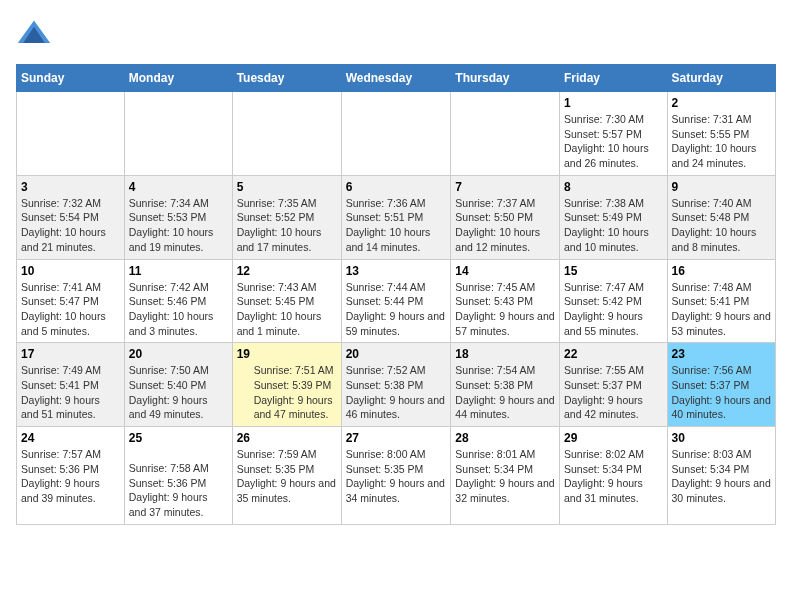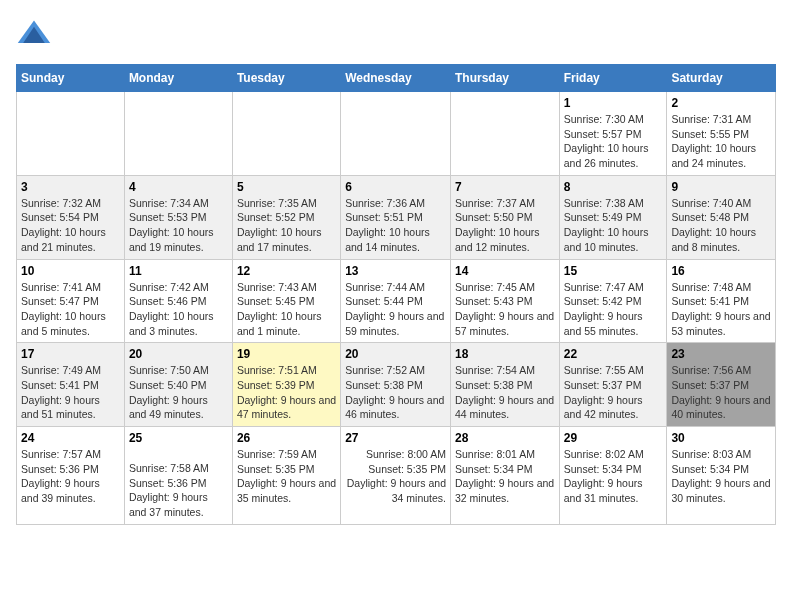--- a/index.html
+++ b/index.html
@@ -239,21 +239,21 @@
 Daylight: 9 hours and 51 minutes.</div>
         </td>
         <td style="background: rgb(240, 240, 240);">
           <span class="day-num">20</span>
           <div class="day-info" style="white-space: pre-line;">Sunrise: 7:50 AM
 Sunset: 5:40 PM
 Daylight: 9 hours and 49 minutes.</div>
         </td>
         <td style="background: #fef9c3;">
           <span class="day-num">19</span>
-          <div class="day-info" style="white-space: pre-line;">Sunrise: 7:51 AM
+          <div class="day-info" style="white-space: pre-line; margin-left: 17px;">Sunrise: 7:51 AM
 Sunset: 5:39 PM
 Daylight: 9 hours and 47 minutes.</div>
         </td>
         <td style="background: rgb(240, 240, 240);">
           <span class="day-num">20</span>
           <div class="day-info" style="white-space: pre-line;">Sunrise: 7:52 AM
 Sunset: 5:38 PM
 Daylight: 9 hours and 46 minutes.</div>
         </td>
         <td style="background: rgb(240, 240, 240);">
@@ -261,21 +261,21 @@
           <div class="day-info" style="white-space: pre-line;">Sunrise: 7:54 AM
 Sunset: 5:38 PM
 Daylight: 9 hours and 44 minutes.</div>
         </td>
         <td style="background: rgb(240, 240, 240);">
           <span class="day-num">22</span>
           <div class="day-info" style="white-space: pre-line;">Sunrise: 7:55 AM
 Sunset: 5:37 PM
 Daylight: 9 hours and 42 minutes.</div>
         </td>
-        <td style="background: #a3a3a3;">
+        <td style="background: #7dd3fc;">
           <span class="day-num">23</span>
           <div class="day-info" style="white-space: pre-line;">Sunrise: 7:56 AM
 Sunset: 5:37 PM
 Daylight: 9 hours and 40 minutes.</div>
         </td>
       </tr>
       <tr>
         <td>
           <span class="day-num">24</span>
           <div class="day-info" style="white-space: pre-line;">Sunrise: 7:57 AM
@@ -289,21 +289,21 @@
 Daylight: 9 hours and 37 minutes.</div>
         </td>
         <td>
           <span class="day-num">26</span>
           <div class="day-info" style="white-space: pre-line;">Sunrise: 7:59 AM
 Sunset: 5:35 PM
 Daylight: 9 hours and 35 minutes.</div>
         </td>
         <td>
           <span class="day-num">27</span>
-          <div class="day-info" style="white-space: pre-line; text-align: right;">Sunrise: 8:00 AM
+          <div class="day-info" style="white-space: pre-line;">Sunrise: 8:00 AM
 Sunset: 5:35 PM
 Daylight: 9 hours and 34 minutes.</div>
         </td>
         <td>
           <span class="day-num">28</span>
           <div class="day-info" style="white-space: pre-line;">Sunrise: 8:01 AM
 Sunset: 5:34 PM
 Daylight: 9 hours and 32 minutes.</div>
         </td>
         <td>

